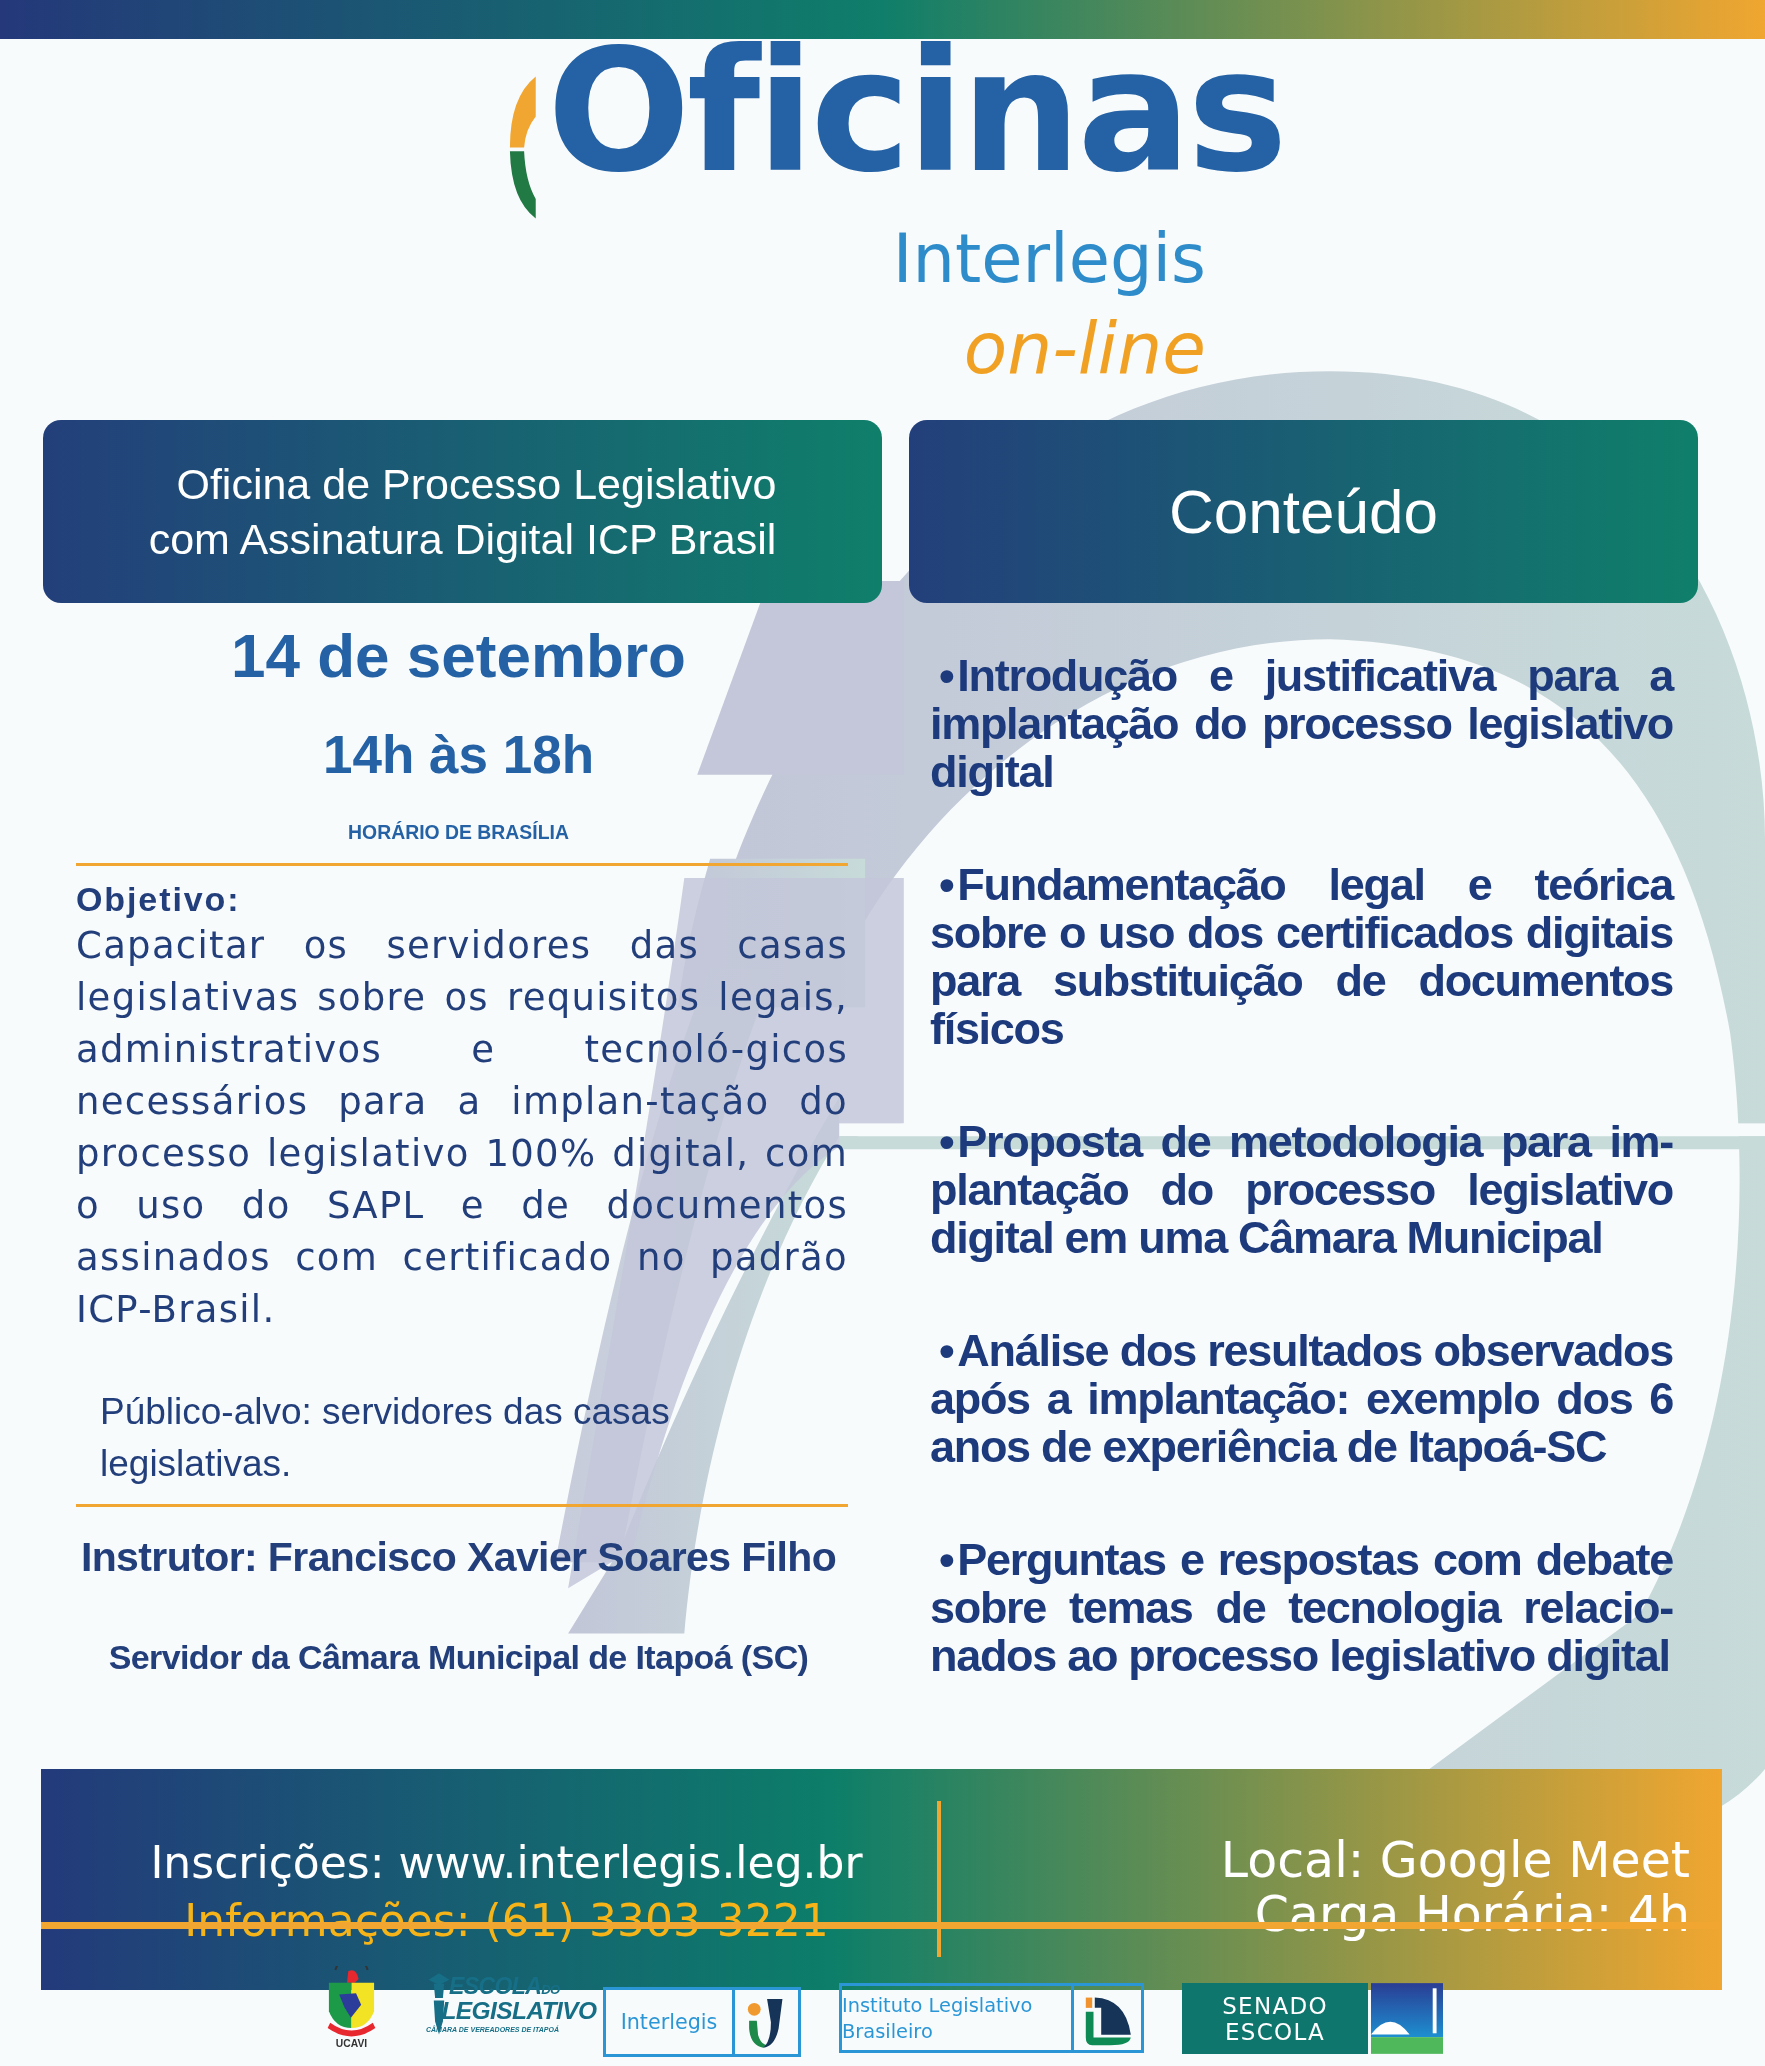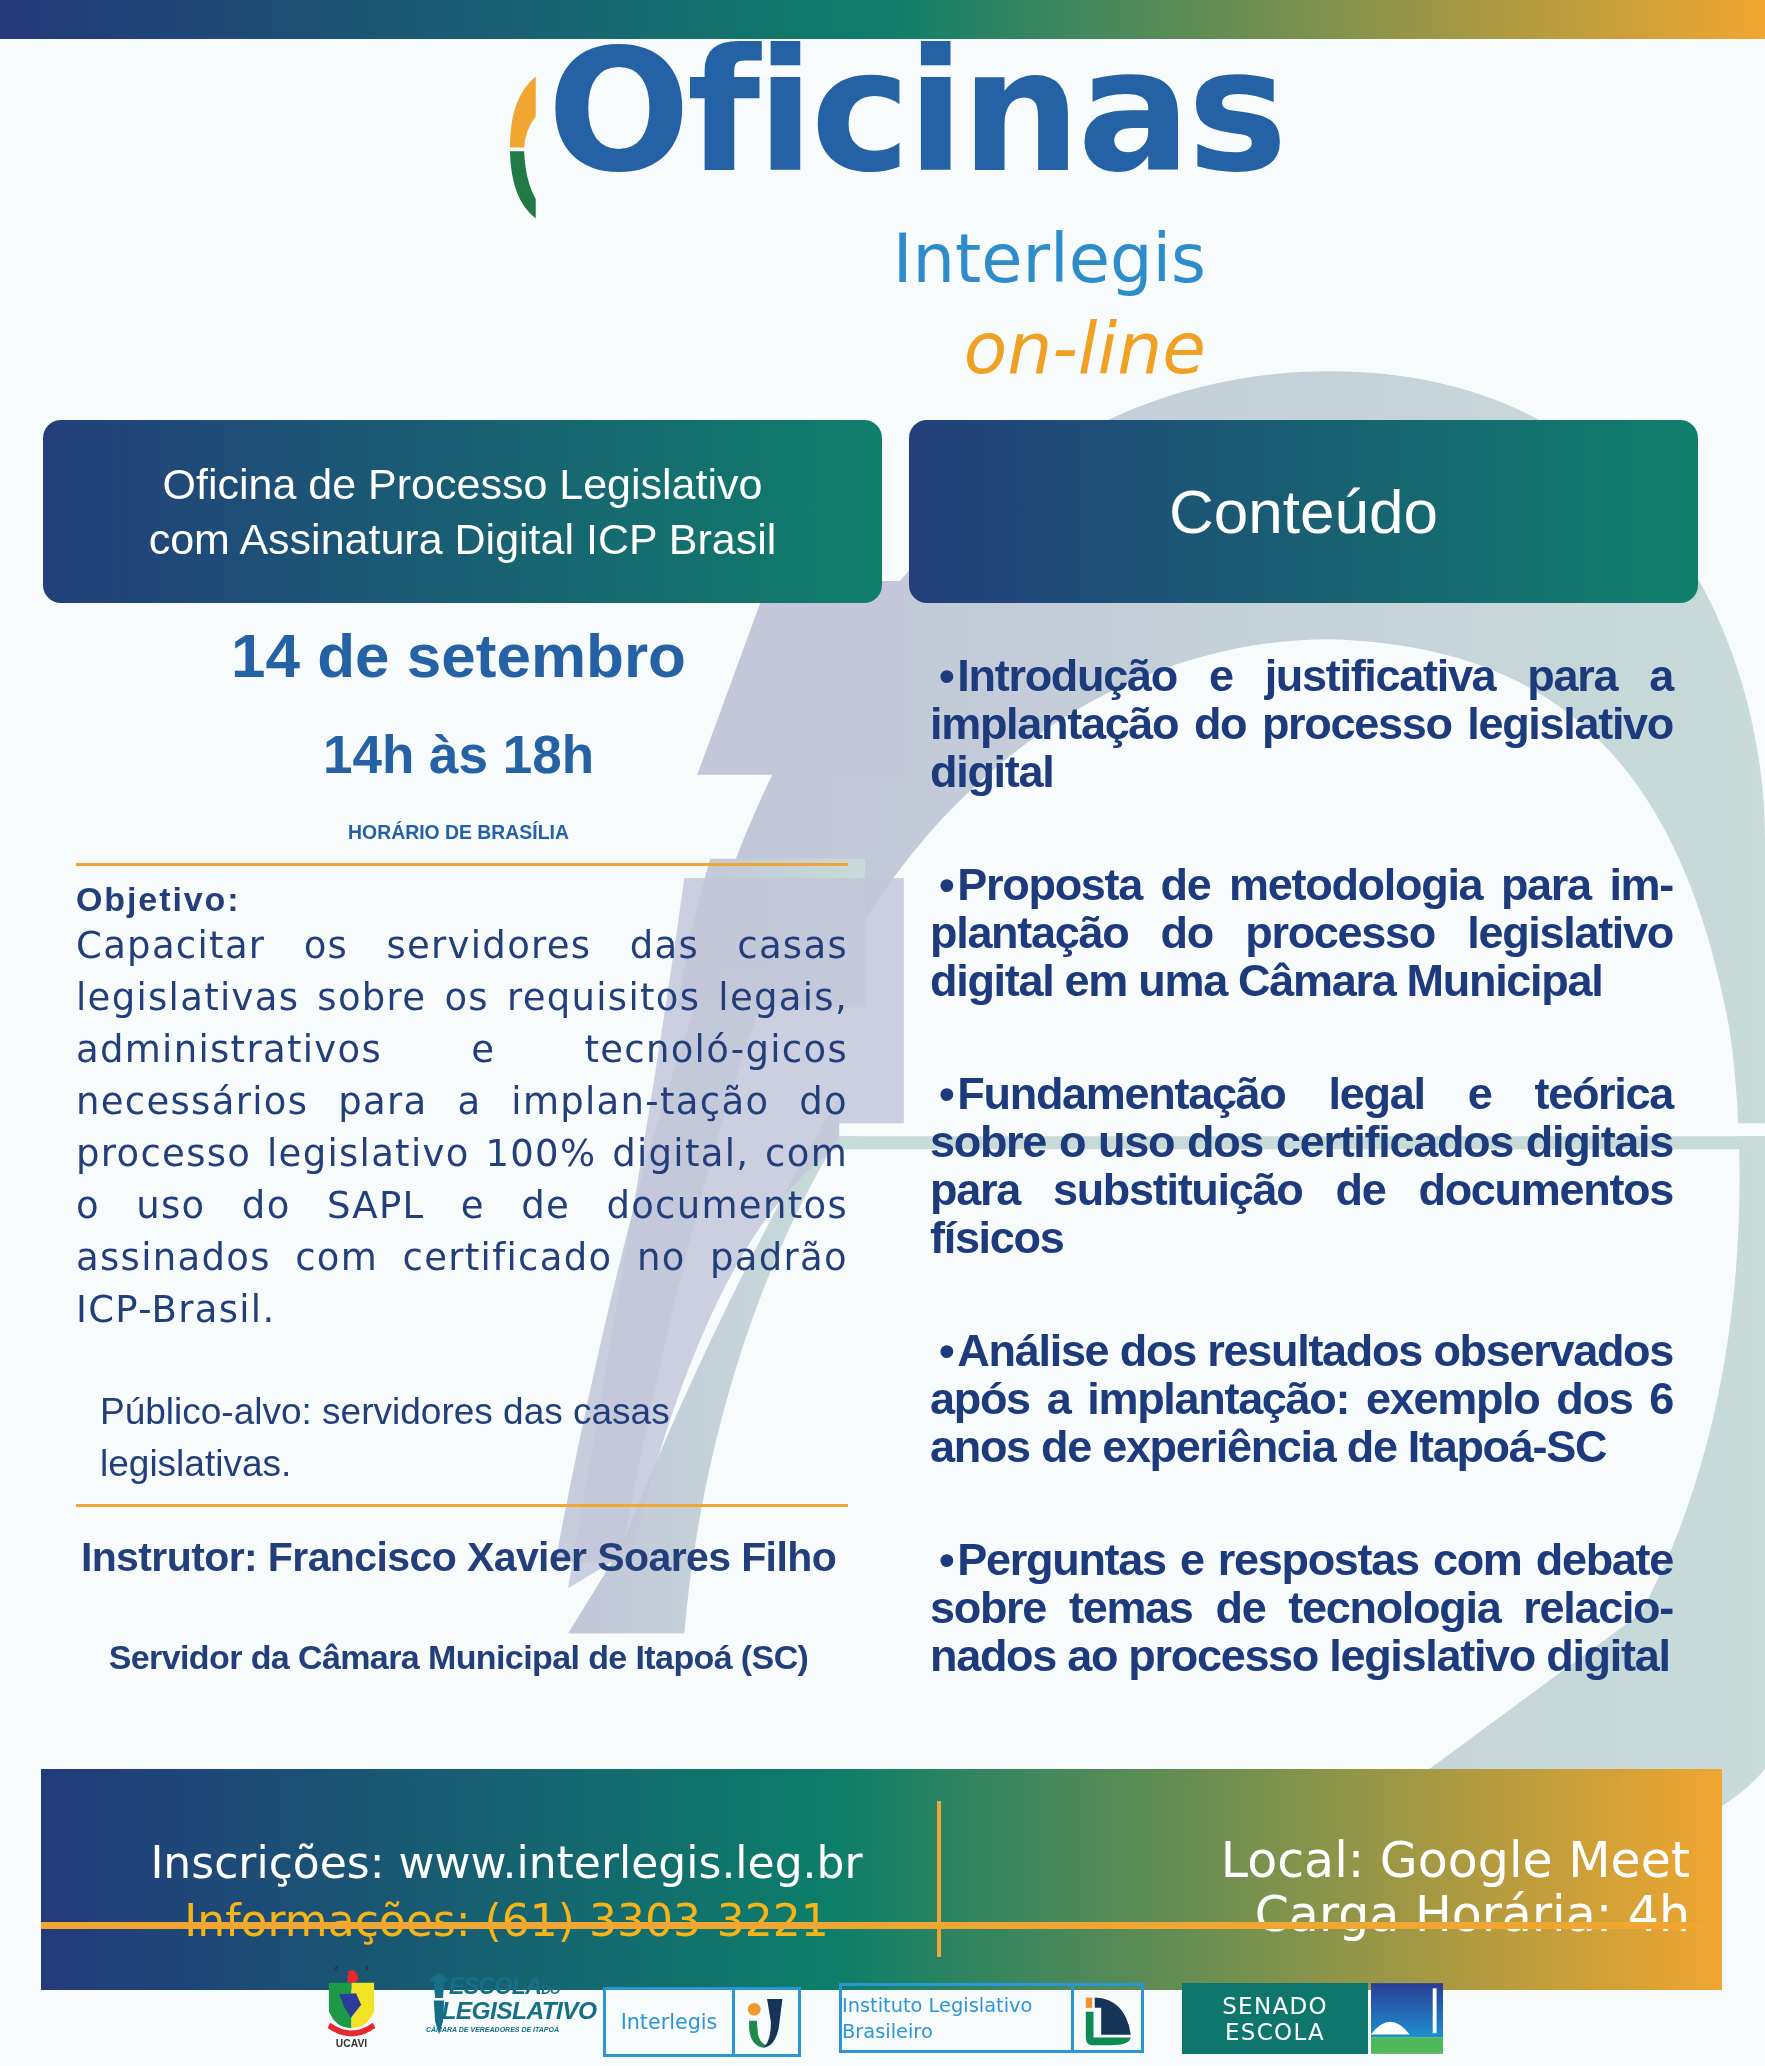--- a/index.html
+++ b/index.html
@@ -39,21 +39,21 @@
     position: absolute; right: 559px; top: 313px;
     font-size: 71px; color: #f0a123; font-style: italic; line-height: 1;
     font-family: "DejaVu Sans", sans-serif;
   }
   .box {
     position: absolute; border-radius: 18px;
     background: linear-gradient(90deg, #233f7b 0%, #0f7f6a 100%);
     color: #fff; display: flex; align-items: center; justify-content: center;
     text-align: center;
   }
-  .box-left { left: 43px; top: 420px; width: 839px; height: 183px; font-size: 43px; line-height: 1.27; }
+  .box-left { left: 43px; top: 420px; width: 839px; height: 183px; font-size: 43px; line-height: 1.27; text-align: right; }
   .box-right { left: 909px; top: 420px; width: 789px; height: 183px; font-size: 62px; }
   .date {
     position: absolute; left: 39px; width: 839px; top: 620px; text-align: center;
     font-size: 62px; font-weight: bold; color: #2462a5;
   }
   .time {
     position: absolute; left: 39px; width: 839px; top: 724px; text-align: center;
     font-size: 53px; font-weight: bold; color: #2462a5;
   }
   .tz {
@@ -198,22 +198,22 @@
   <div class="aud">Público-alvo: servidores das casas legislativas.</div>
 </div>
 
 <div class="hr" style="top:1504px"></div>
 
 <div class="instr">Instrutor: Francisco Xavier Soares Filho</div>
 <div class="instr2">Servidor da Câmara Municipal de Itapoá (SC)</div>
 
 <div class="content-list">
   <div class="item"><span class="bullet">•</span><span>Introdução e justificativa para a implantação do processo legislativo digital</span></div>
+  <div class="item"><span class="bullet">•</span><span>Fundamentação legal e teórica sobre o uso dos certificados digitais para substituição de documentos físicos</span></div>
   <div class="item"><span class="bullet">•</span><span>Proposta de metodologia para im-plantação do processo legislativo digital em uma Câmara Municipal</span></div>
-  <div class="item"><span class="bullet">•</span><span>Fundamentação legal e teórica sobre o uso dos certificados digitais para substituição de documentos físicos</span></div>
   <div class="item"><span class="bullet">•</span><span>Análise dos resultados observados após a implantação: exemplo dos 6 anos de experiência de Itapoá-SC</span></div>
   <div class="item"><span class="bullet">•</span><span>Perguntas e respostas com debate sobre temas de tecnologia relacio-nados ao processo legislativo digital</span></div>
 </div>
 
 <div class="footer-band">
   <div class="fb-left">
     <div class="l1">Inscrições: www.interlegis.leg.br</div>
     <div class="l2">Informações: (61) 3303-3221</div>
   </div>
   <div class="fb-sep"></div>

